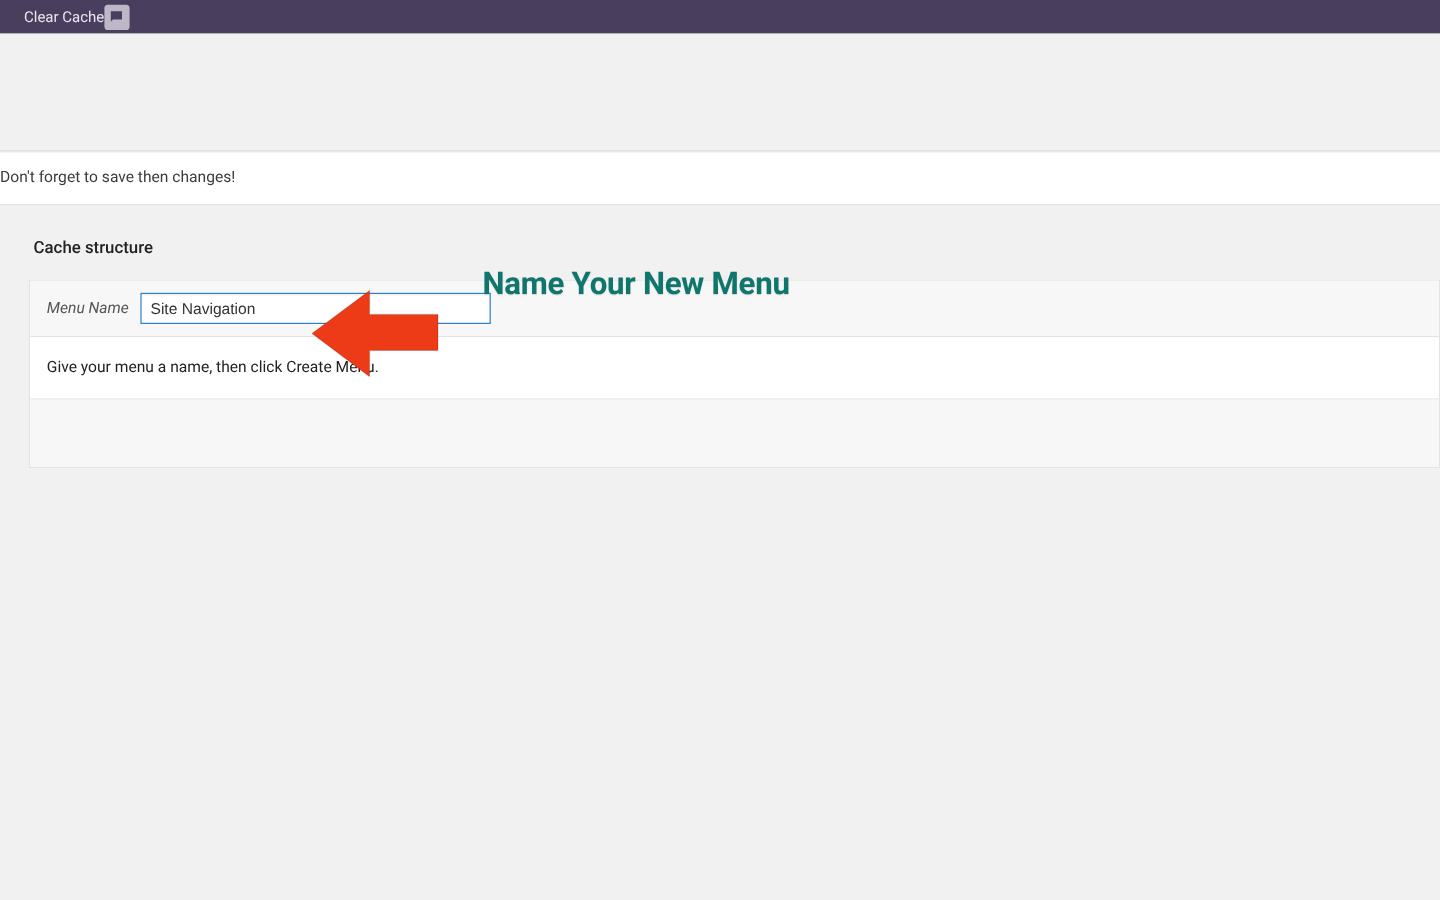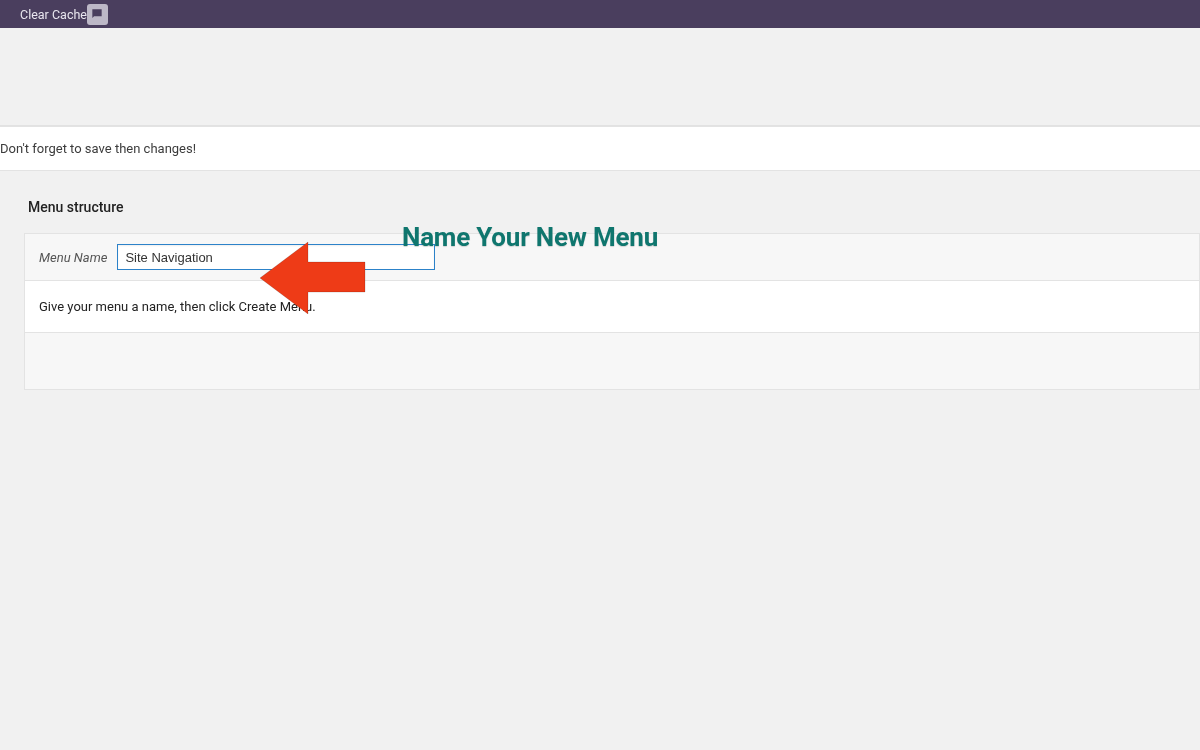--- a/index.html
+++ b/index.html
@@ -66,21 +66,21 @@
       align-items:center;
       padding: 10px 14px;
       gap:10px;
     }
     .panel-header label {
       font-style: italic;
       font-size:13px;
       color:#555;
     }
     .panel-header input {
-      width:318px;
+      width:292px;
       height:26px;
       border:1px solid #2c82c9;
       box-shadow: inset 0 1px 2px rgba(0,0,0,0.07);
       outline:none;
       padding:0 7px;
       font-size:13px;
       color:#333;
     }
     .panel-body {
       padding: 18px 14px 18px 14px;
@@ -126,21 +126,21 @@
   </div>
 </div>
 
 <div class="content-gap"></div>
 
 <div class="notice">
   <span>Don't forget to save then changes!</span>
 </div>
 
 <div class="main">
-  <div class="section-title">Menu structure</div>
+  <div class="section-title">Cache structure</div>
 
   <div class="panel">
     <div class="panel-header">
       <label>Menu Name</label>
       <input type="text" value="Site Navigation" style="">
     </div>
     <div class="panel-body">
       <span>Give your menu a name, then click Create Menu.</span>
     </div>
     <div class="panel-footer"></div>

